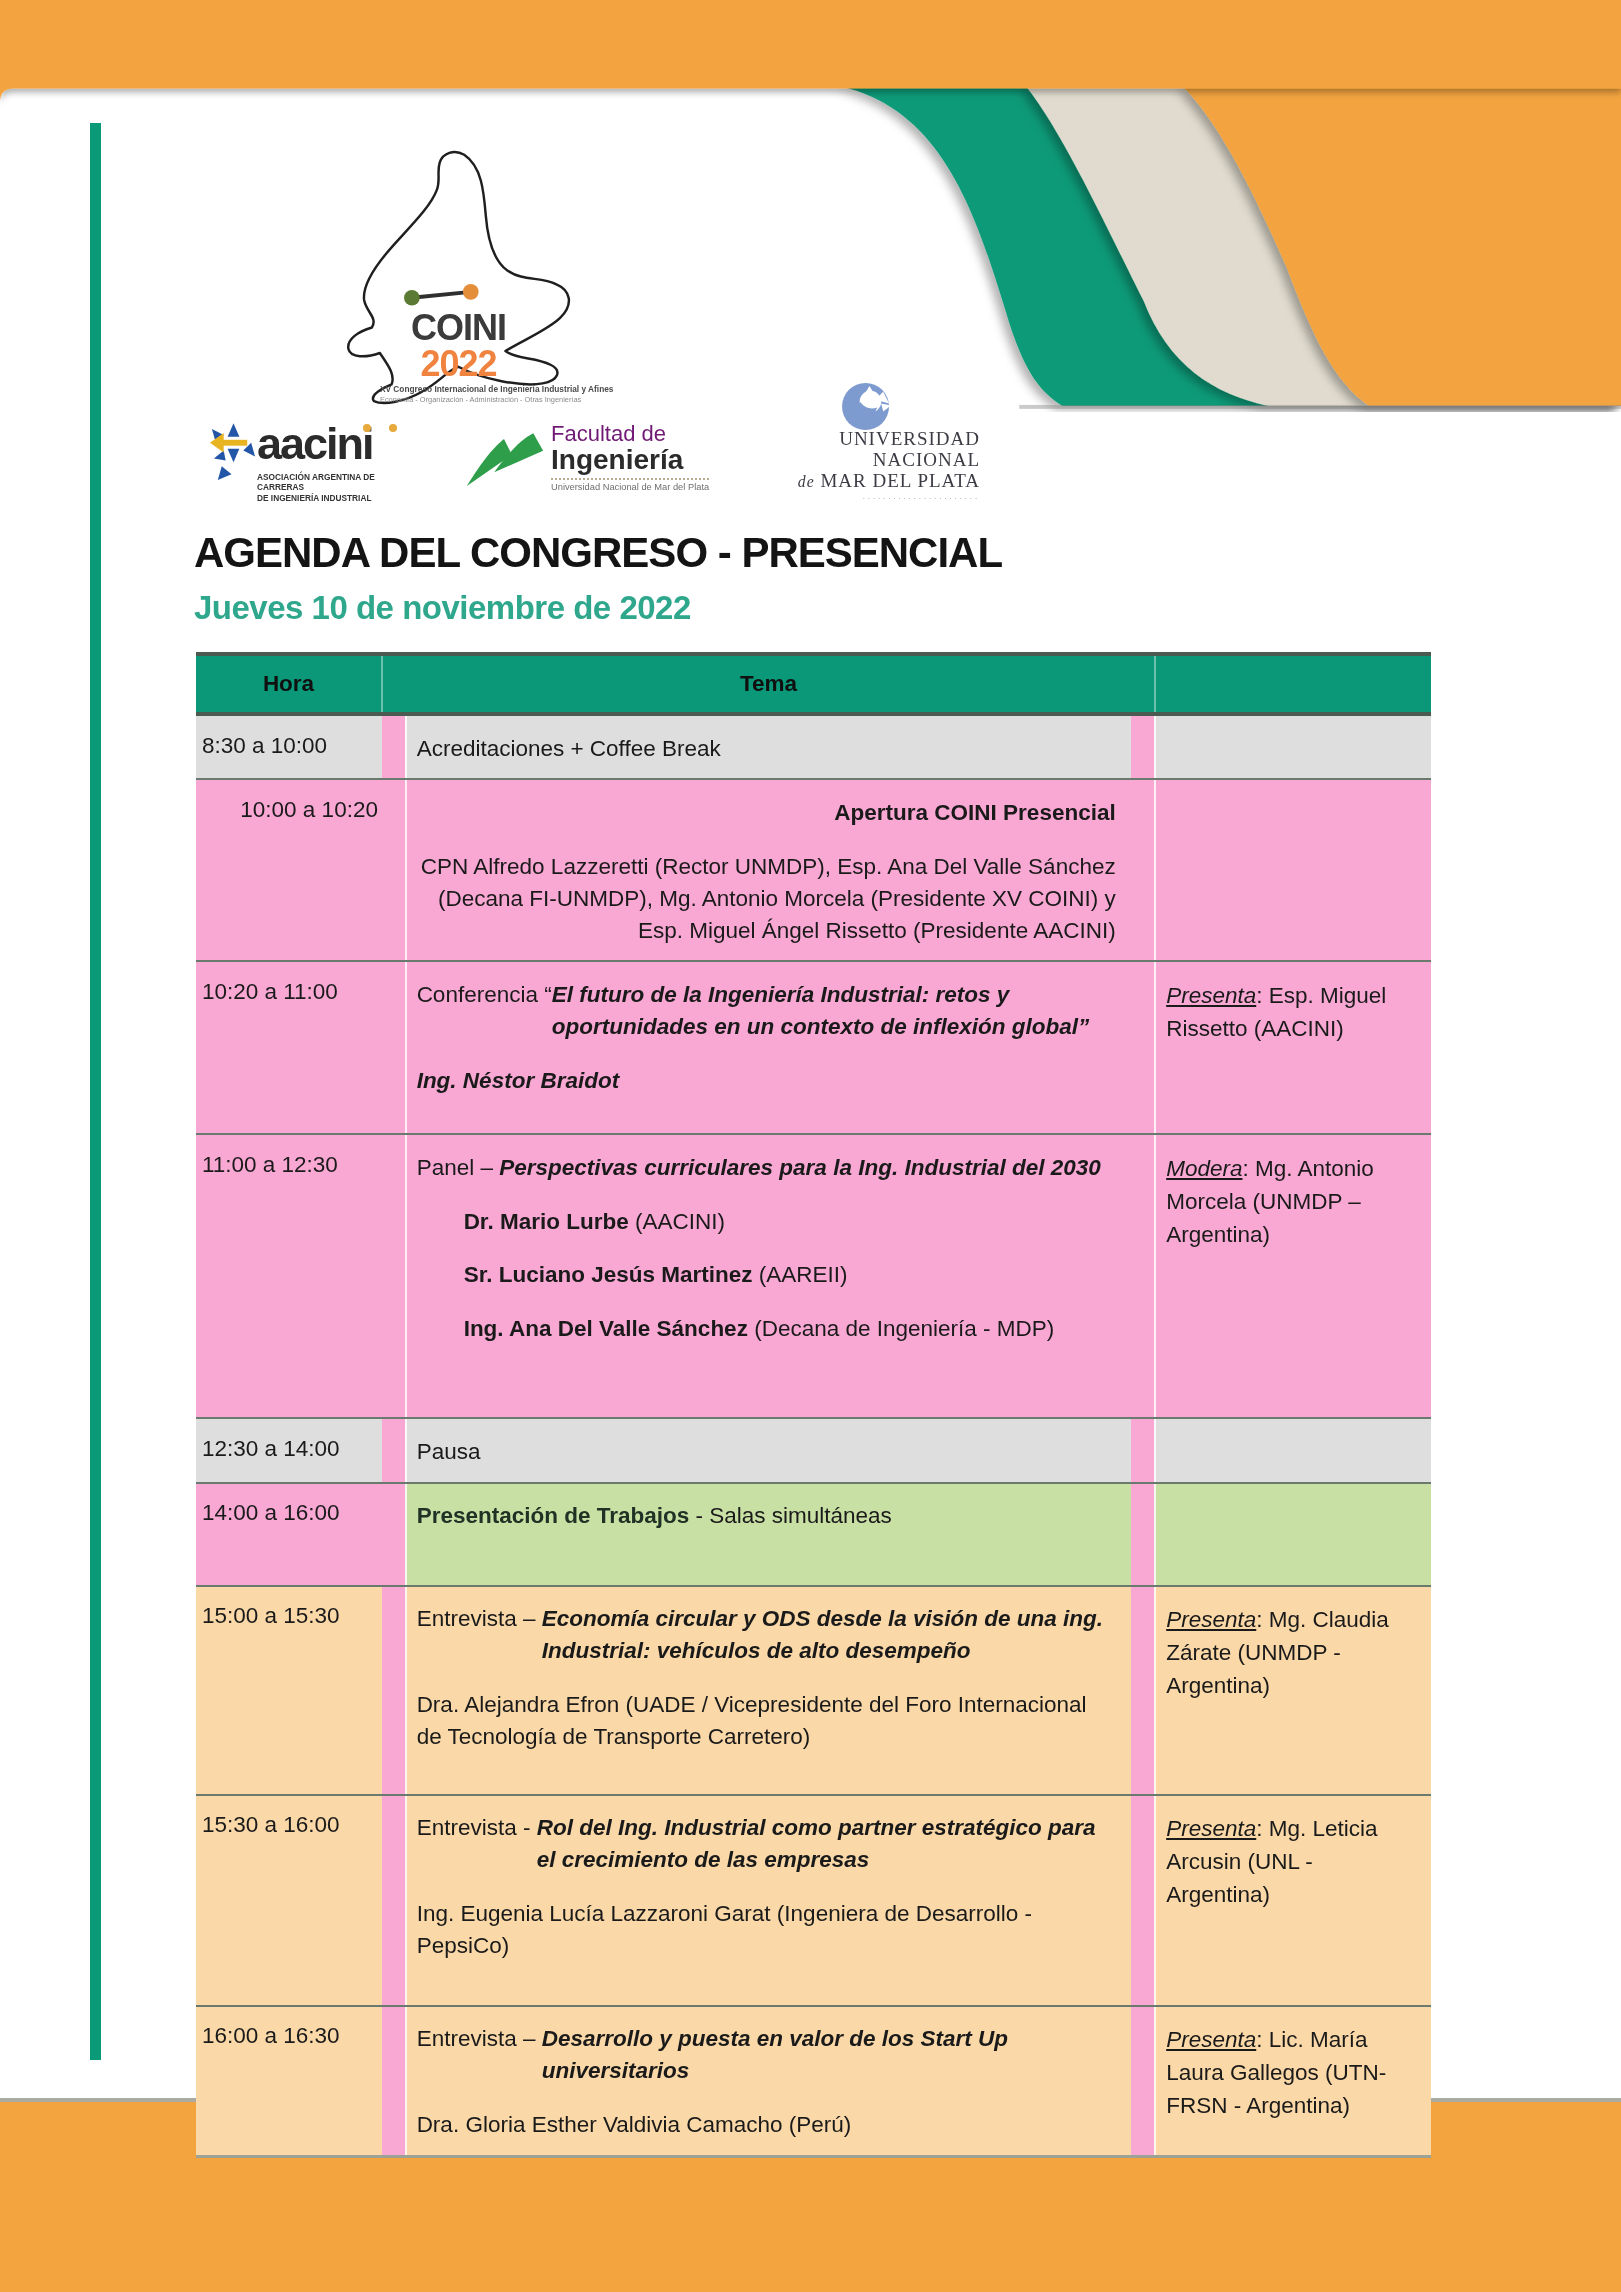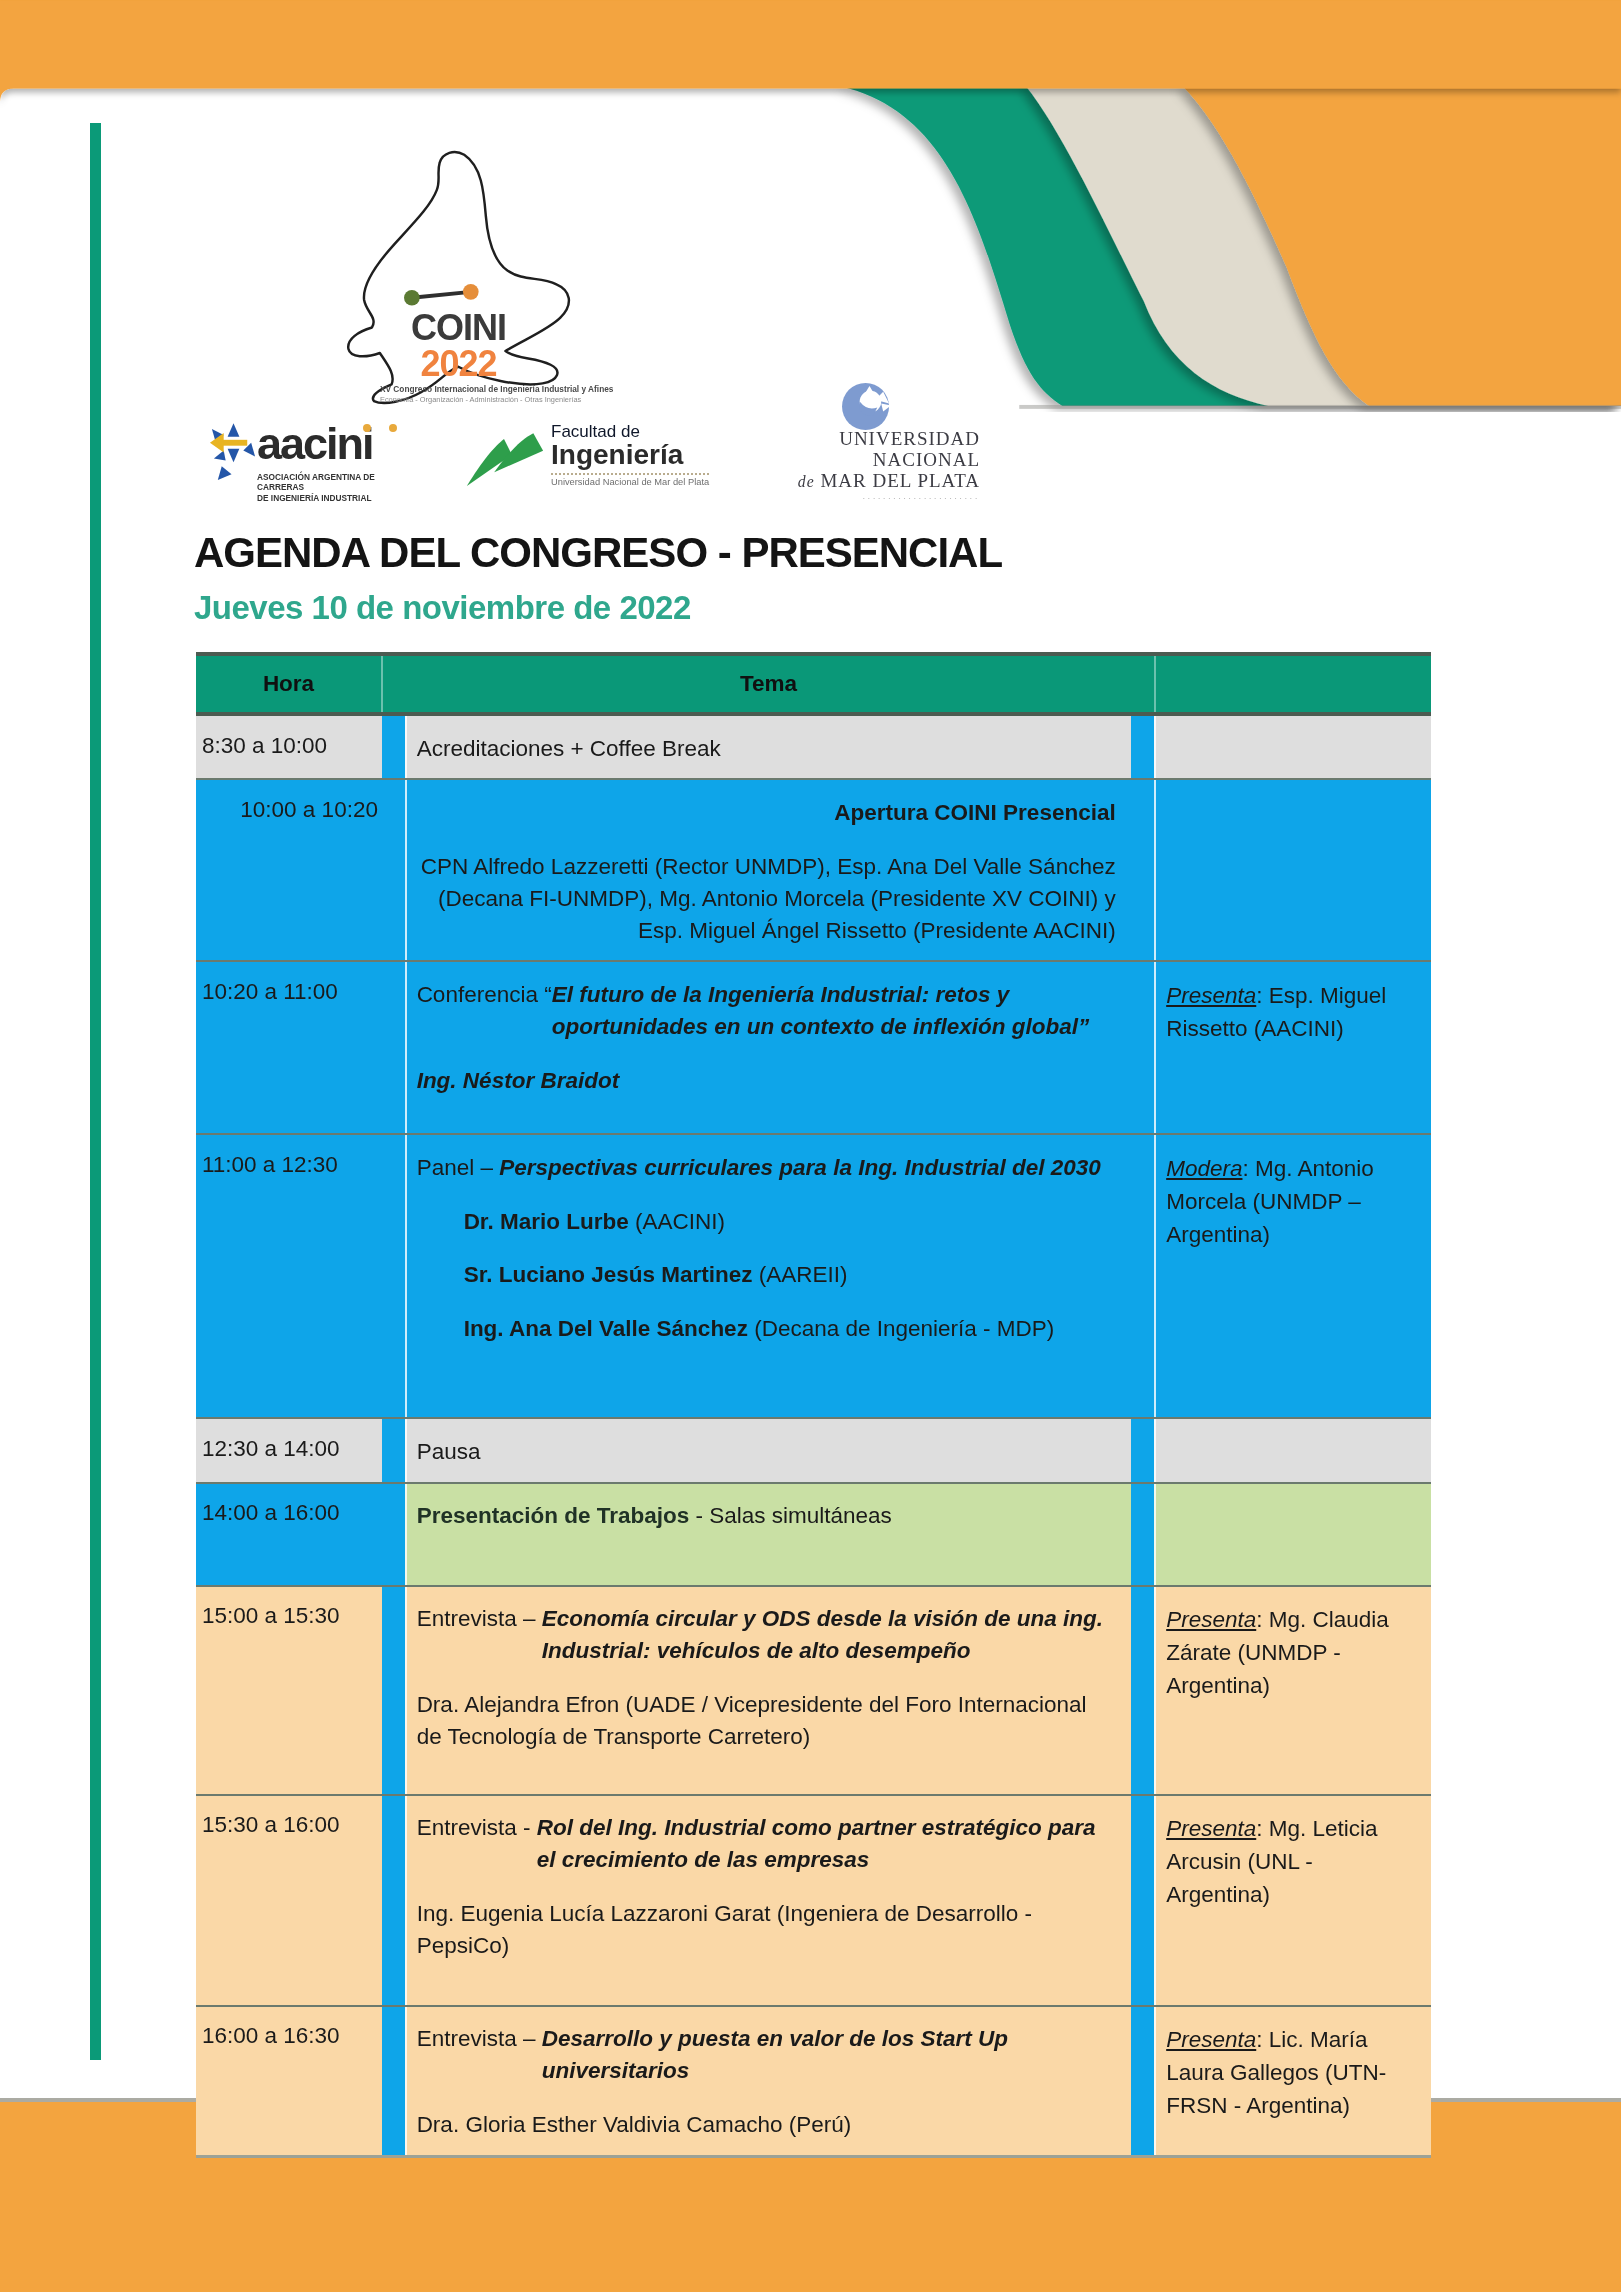--- a/index.html
+++ b/index.html
@@ -28,21 +28,21 @@
   #coini-word{font-size:36px;font-weight:bold;letter-spacing:-1px;color:#3B3B3B;line-height:1;}
   #coini-word .yr{color:#F0833F;}
   .coini-cap1{font-size:8.3px;font-weight:bold;color:#4a4a4a;margin-top:2.9px;white-space:nowrap;}
   .coini-cap2{font-size:7.4px;color:#8a8a8a;margin-top:1px;white-space:nowrap;}
   #aacini-logo{left:208px;top:421px;width:196px;height:83px;}
   #aacini-word{position:absolute;left:49px;top:0px;font-size:45px;font-weight:bold;letter-spacing:-2px;color:#2b2b2b;line-height:1;}
   .i-dot{position:absolute;width:7.8px;height:7.8px;border-radius:50%;background:#E8A93C;top:2.9px;}
   #aacini-caption{position:absolute;left:49px;top:51px;font-size:8.3px;font-weight:bold;color:#333;line-height:1.25;}
   #fi-logo{left:461px;top:423px;width:245px;height:74px;}
   #fi-text{position:absolute;left:90px;top:0;}
-  .fi-l1{font-size:17px;color:#0f172a;line-height:1;}
+  .fi-l1{font-size:22px;color:#701a75;line-height:1;}
   .fi-l2{font-size:28px;font-weight:bold;color:#2b2b2b;line-height:1.05;}
   .fi-l3{font-size:9.3px;color:#6e6e6e;border-top:2px dotted #b9ac8e;margin-top:3.9px;padding-top:2px;white-space:nowrap;}
   #unmdp-logo{left:755px;top:382px;width:225px;height:93px;text-align:right;}
   #unmdp-text{position:absolute;top:47px;left:0;width:100%;font-family:"Liberation Serif",serif;color:#3c3c44;}
   .unmdp-l1{font-size:19px;letter-spacing:1px;line-height:1.1;}
   .unmdp-l2{font-size:19px;letter-spacing:1px;line-height:1.1;}
   .unmdp-l2 .de{font-style:italic;text-transform:none;font-size:15.7px;}
   .unmdp-dots{margin-top:2px;font-size:8.8px;letter-spacing:2.9px;color:#9a9a9a;line-height:.5;}
   
   #page-title{
@@ -59,21 +59,21 @@
     border-top:4.9px solid #4C5B51;font-size:22.5px;color:#1a1a1a;
   }
   #agenda-header{
     display:flex;height:56px;background:#0A9878;border-bottom:4.9px solid #4C5B51;
     font-weight:bold;color:#101010;
   }
   .h-cell{display:flex;align-items:center;justify-content:center;}
   .h-hora{width:193px;}
   .h-tema{width:804px;border-left:2.9px solid rgba(255,255,255,.4);}
   .h-pres{width:287px;border-left:2.9px solid rgba(255,255,255,.4);}
-  .row{display:flex;border-bottom:2.9px solid #6B7A6E;background:#0ea5e9;box-sizing:border-box;gap:23px;}
+  .row{display:flex;border-bottom:2.9px solid #6B7A6E;background:#f9a8d4;box-sizing:border-box;gap:23px;}
   .row:last-child{border-bottom:3.9px solid #9CA296;}
   .c-hora{width:193px;box-sizing:border-box;padding:16.7px 3.9px 0 5.9px;white-space:nowrap;}
   .c-tema{width:755px;box-sizing:border-box;padding:16.7px 15.7px 13.7px 9.8px;border-left:2.9px solid rgba(255,255,255,.8);}
   .c-pres{width:287px;box-sizing:border-box;padding:16.7px 9.8px 0 9.8px;border-left:2.9px solid rgba(255,255,255,.8);line-height:33px;}
   .row.gray  .c-hora,.row.gray  .c-tema,.row.gray  .c-pres{background:#DEDEDE;}
   .row.peach .c-hora,.row.peach .c-tema,.row.peach .c-pres{background:#FAD8A7;}
   .row.green .c-tema,.row.green .c-pres{background:#C9E0A4;}
   .block{line-height:32px;}
   .block + .block{margin-top:21.6px;}
   .evt{display:flex;}

